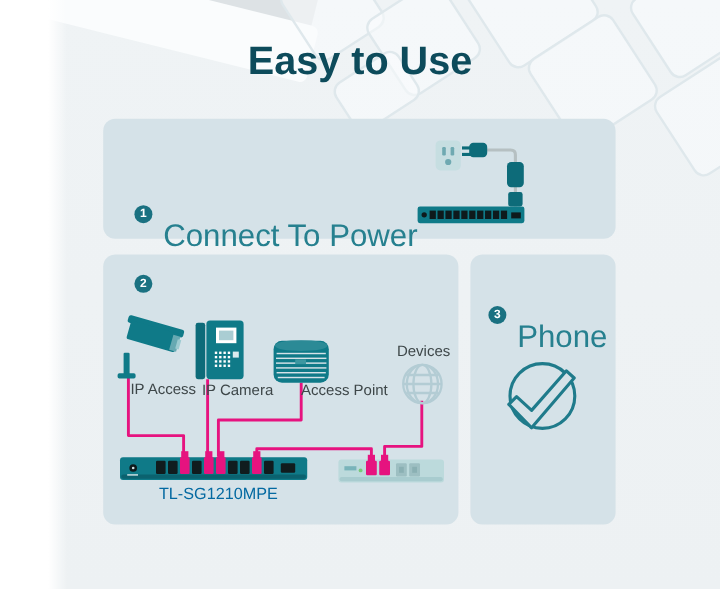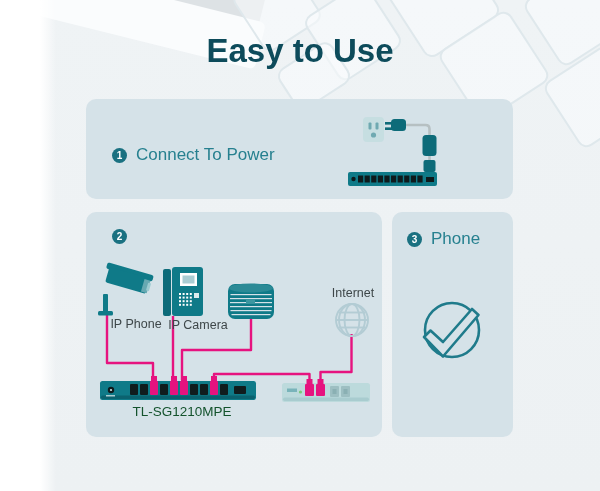--- a/index.html
+++ b/index.html
@@ -33,26 +33,26 @@
   #panel-power   { left:86px;  top:99px;  width:427px; height:100px; }
   #panel-devices { left:86px;  top:212px; width:296px; height:225px; }
   #panel-enjoy   { left:392px; top:212px; width:121px; height:225px; }
 
   .step-row { position:absolute; display:flex; align-items:center; gap:9px; }
   .badge {
     width:15px; height:15px; border-radius:50%; background:#1a7181; color:#ffffff;
     font-size:10px; font-weight:bold; display:flex; align-items:center; justify-content:center;
     flex:0 0 auto;
   }
-  .step-label { font-size:17px; color:#26808f; white-space:nowrap; }
+  .step-label { font-size:26px; color:#26808f; white-space:nowrap;margin-top:36px; }
 
   .panel svg { position:absolute; left:0; top:0; }
 
   .dev-label { position:absolute; font-size:12.5px; color:#3e4749; text-align:center; white-space:nowrap; }
-  .model-label { position:absolute; font-size:13.5px; color:#14532d; text-align:center; white-space:nowrap; }
+  .model-label { position:absolute; font-size:13.5px; color:#0369a1; text-align:center; white-space:nowrap; }
 </style>
 </head>
 <body>
 
 <div id="stage">
 
   <div class="deco-laptop-edge"></div>
   <div class="deco-laptop-body"></div>
   <div class="bg-key" style="left:243px;top:-28px;width:64px;height:66px;"></div>
   <div class="bg-key" style="left:316px;top:-6px;width:70px;height:72px;"></div>
@@ -233,23 +233,24 @@
           <rect x="244" y="174" width="9" height="11" rx="1"></rect>
           <rect x="255" y="174" width="9" height="11" rx="1"></rect>
         </g>
         <g fill="#8ab0b3">
           <rect x="246.5" y="177" width="4" height="5"></rect>
           <rect x="257.5" y="177" width="4" height="5"></rect>
         </g>
       </g>
     </svg>
 
-    <div class="dev-label" style="left:10px;top:105px;width:80px;">IP Phone</div>
+    <div class="dev-label" style="left:10px;top:105px;width:80px;">IP Access</div>
     <div class="dev-label" style="left:80px;top:106px;width:64px;">IP Camera</div>
-    <div class="dev-label" style="left:237px;top:74px;width:60px;">Internet</div>
+    <div class="dev-label" style="left:158px;top:106px;width:86px;">Access Point</div>
+    <div class="dev-label" style="left:237px;top:74px;width:60px;">Devices</div>
     <div class="model-label" style="left:36px;top:192px;width:120px;">TL-SG1210MPE</div>
   </section>
 
   <section class="panel" id="panel-enjoy">
     <div class="step-row" style="left:15px;top:17px;">
       <span class="badge">3</span>
       <span class="step-label">Phone</span>
     </div>
 
     <svg width="72" height="72" viewBox="0 0 72 72" style="left:24px;top:82px;">

